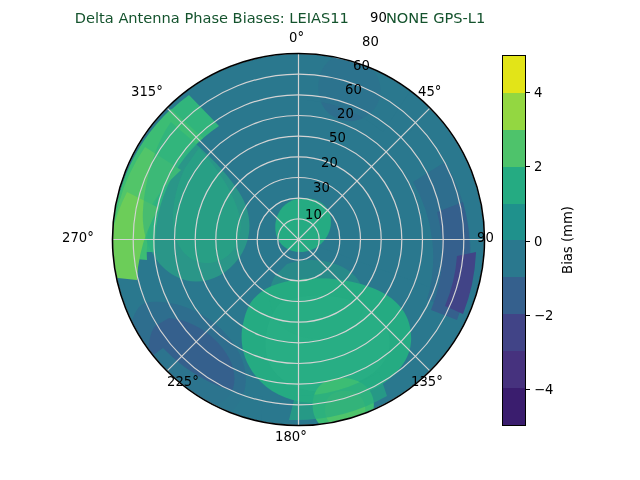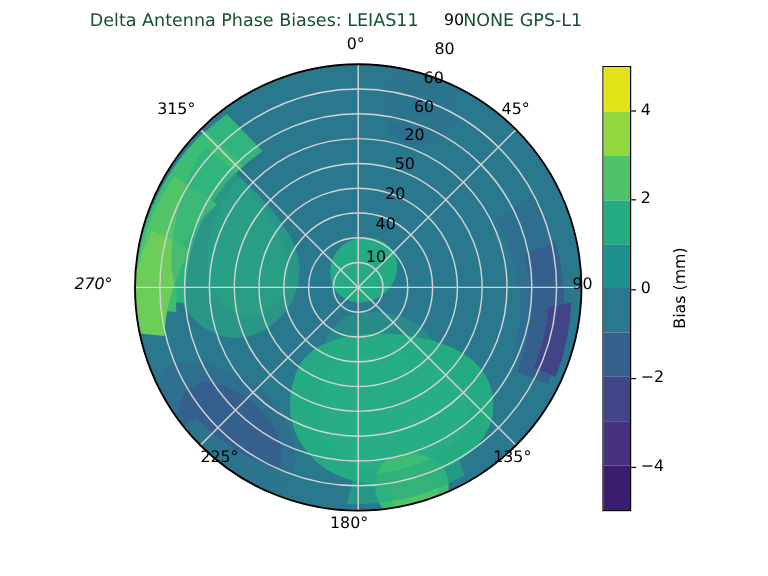--- a/index.html
+++ b/index.html
@@ -166,25 +166,25 @@
 
       <circle cx="187.5" cy="187.5" r="186" fill="none" stroke="#000000" stroke-width="1.6"></circle>
     </svg>
 
     <div class="ang-label" style="left:178px;top:-22px;">0°</div>
     <div class="ang-label" style="left:307px;top:32px;">45°</div>
     <div class="ang-label" style="left:366px;top:178px;">90</div>
     <div class="ang-label" style="left:300px;top:322px;text-align:center;">135°</div>
     <div class="ang-label" style="left:164px;top:377px;">180°</div>
     <div class="ang-label" style="left:20px;top:322px;margin-left:36px;">225°</div>
-    <div class="ang-label" style="left:-49px;top:178px;font-style:italic;">270°</div>
+    <div class="ang-label" style="left:-49px;top:178px;">270°</div>
     <div class="ang-label" style="left:20px;top:32px;">315°</div>
 
     <div class="rad-label" style="left:194px;top:155px;">10</div>
-    <div class="rad-label" style="left:202px;top:128px;">40</div>
+    <div class="rad-label" style="left:202px;top:128px;">30</div>
     <div class="rad-label" style="left:210px;top:103px;">20</div>
     <div class="rad-label" style="left:218px;top:78px;">50</div>
     <div class="rad-label" style="left:226px;top:54px;">20</div>
     <div class="rad-label" style="left:234px;top:30px;">60</div>
     <div class="rad-label" style="left:242px;top:6px;">60</div>
     <div class="rad-label" style="left:251px;top:-18px;">80</div>
     <div class="rad-label" style="left:259px;top:-42px;">90</div>
   </div>
 
   <div id="colorbar-wrap">

